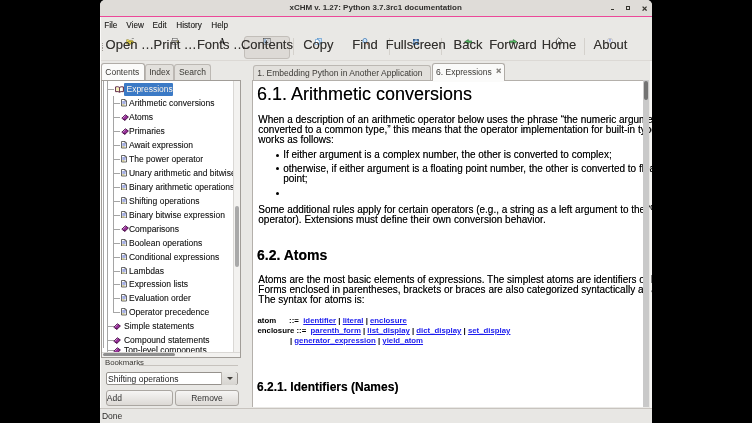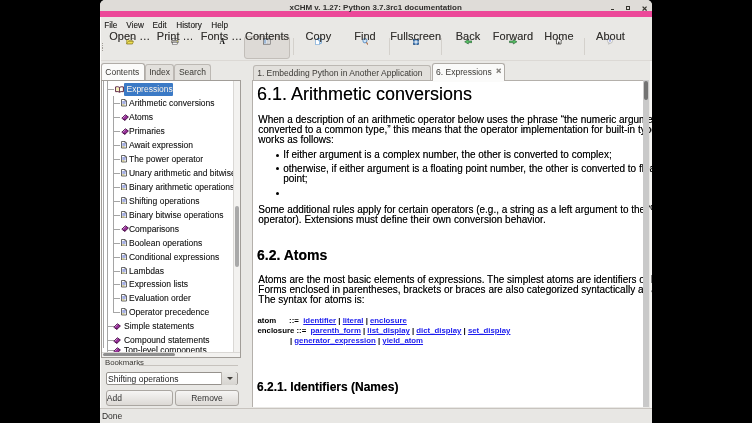--- a/index.html
+++ b/index.html
@@ -1,25 +1,25 @@
 <!DOCTYPE html>
 <html><head><meta charset="utf-8"><style>
 * { margin:0; padding:0; box-sizing:border-box; }
 html,body { width:752px; height:423px; background:#000; overflow:hidden;
   font-family:"Liberation Sans", sans-serif; }
 #win { position:absolute; left:99.7px; top:0; width:551.9px; height:423px;
   background:#e9e8e5; border-radius:5px 5px 0 0; overflow:hidden; }
 .abs { position:absolute; }
 #titlebar { left:0; top:0; width:100%; height:16.5px; background:#dfdcd8;
-  border-bottom:6px solid #ec4899; border-radius:5px 5px 0 0; }
+  border-bottom:1px solid #ec4899; border-radius:5px 5px 0 0; }
 #title { width:100%; text-align:center; font-weight:bold; font-size:8px;
   color:#2f2e2c; line-height:16px; }
 .menu { top:21px; font-size:8.2px; color:#2b2a28; line-height:10px;
   text-shadow:0 0 0.4px rgba(40,38,35,0.5); }
-.tblabel { top:32px; width:60px; text-align:center; font-size:11px;
+.tblabel { top:40px; width:60px; text-align:center; font-size:13px;
   color:#33312e; line-height:9px; text-shadow:0 0 0.4px rgba(45,43,40,0.45); }
 .tbsep { top:38px; height:17px; width:1px; background:#d4d1cc; }
 #contents-btn { background:#dddad6; border:1px solid #c2beb9; border-radius:3px; }
 .tab { border:1px solid #bcb8b3; border-bottom:none; border-radius:3px 3px 0 0;
   font-size:8.5px; color:#3b3935; }
 .trow { position:absolute; height:14px; line-height:14px; font-size:8.5px;
   color:#1a1a1a; white-space:nowrap; text-shadow:0 0 0.4px rgba(20,20,20,0.4); }
 .tline { position:absolute; background:#a5a5a5; }
 .codeline { position:absolute; left:257.5px; font-size:7.8px; font-weight:bold;
   line-height:10px; white-space:pre; color:#000; }
@@ -196,21 +196,21 @@
         <path d="M1.3 5.9 H3.4" stroke="#c8b430" stroke-width="0.8"></path>
       </svg>
 <div class="trow" style="left:27.2px;top:112.8px">Shifting operations</div>
 <div class="tline" style="left:10.9px;top:133.8px;width:7.3px;height:1px"></div>
 <svg class="abs" style="left:19.5px;top:129.8px" width="6" height="7.5" viewBox="0 0 6 7.5">
         <path d="M0.5 0.5 L4 0.5 L5.5 2 L5.5 7 L0.5 7 Z" fill="#fff" stroke="#444" stroke-width="0.8"></path>
         <path d="M4 0.5 L4 2 L5.5 2" fill="none" stroke="#444" stroke-width="0.7"></path>
         <path d="M1.3 2.6 H4.6 M1.3 3.7 H4.6 M1.3 4.8 H4.6" stroke="#3a50c0" stroke-width="0.55"></path>
         <path d="M1.3 5.9 H3.4" stroke="#c8b430" stroke-width="0.8"></path>
       </svg>
-<div class="trow" style="left:27.2px;top:126.8px">Binary bitwise operations</div>
+<div class="trow" style="left:27.2px;top:126.8px">Binary bitwise expression</div>
 <div class="tline" style="left:10.9px;top:147.7px;width:7.3px;height:1px"></div>
 <svg class="abs" style="left:18.8px;top:144.1px" width="8" height="7" viewBox="0 0 8 7">
         <path d="M0.8 4.2 L4.4 0.8 L7.4 3 L3.8 6.4 Z" fill="#97309a" stroke="#43073f" stroke-width="0.9"></path>
         <path d="M1.6 4.3 L4.5 1.6" stroke="#d9a8dc" stroke-width="0.8"></path>
         <path d="M3.8 6.4 L3.6 5.2" stroke="#43073f" stroke-width="0.7"></path>
       </svg>
 <div class="trow" style="left:27.2px;top:140.7px">Comparisons</div>
 <div class="tline" style="left:10.9px;top:161.6px;width:7.3px;height:1px"></div>
 <svg class="abs" style="left:19.5px;top:157.6px" width="6" height="7.5" viewBox="0 0 6 7.5">
         <path d="M0.5 0.5 L4 0.5 L5.5 2 L5.5 7 L0.5 7 Z" fill="#fff" stroke="#444" stroke-width="0.8"></path>

